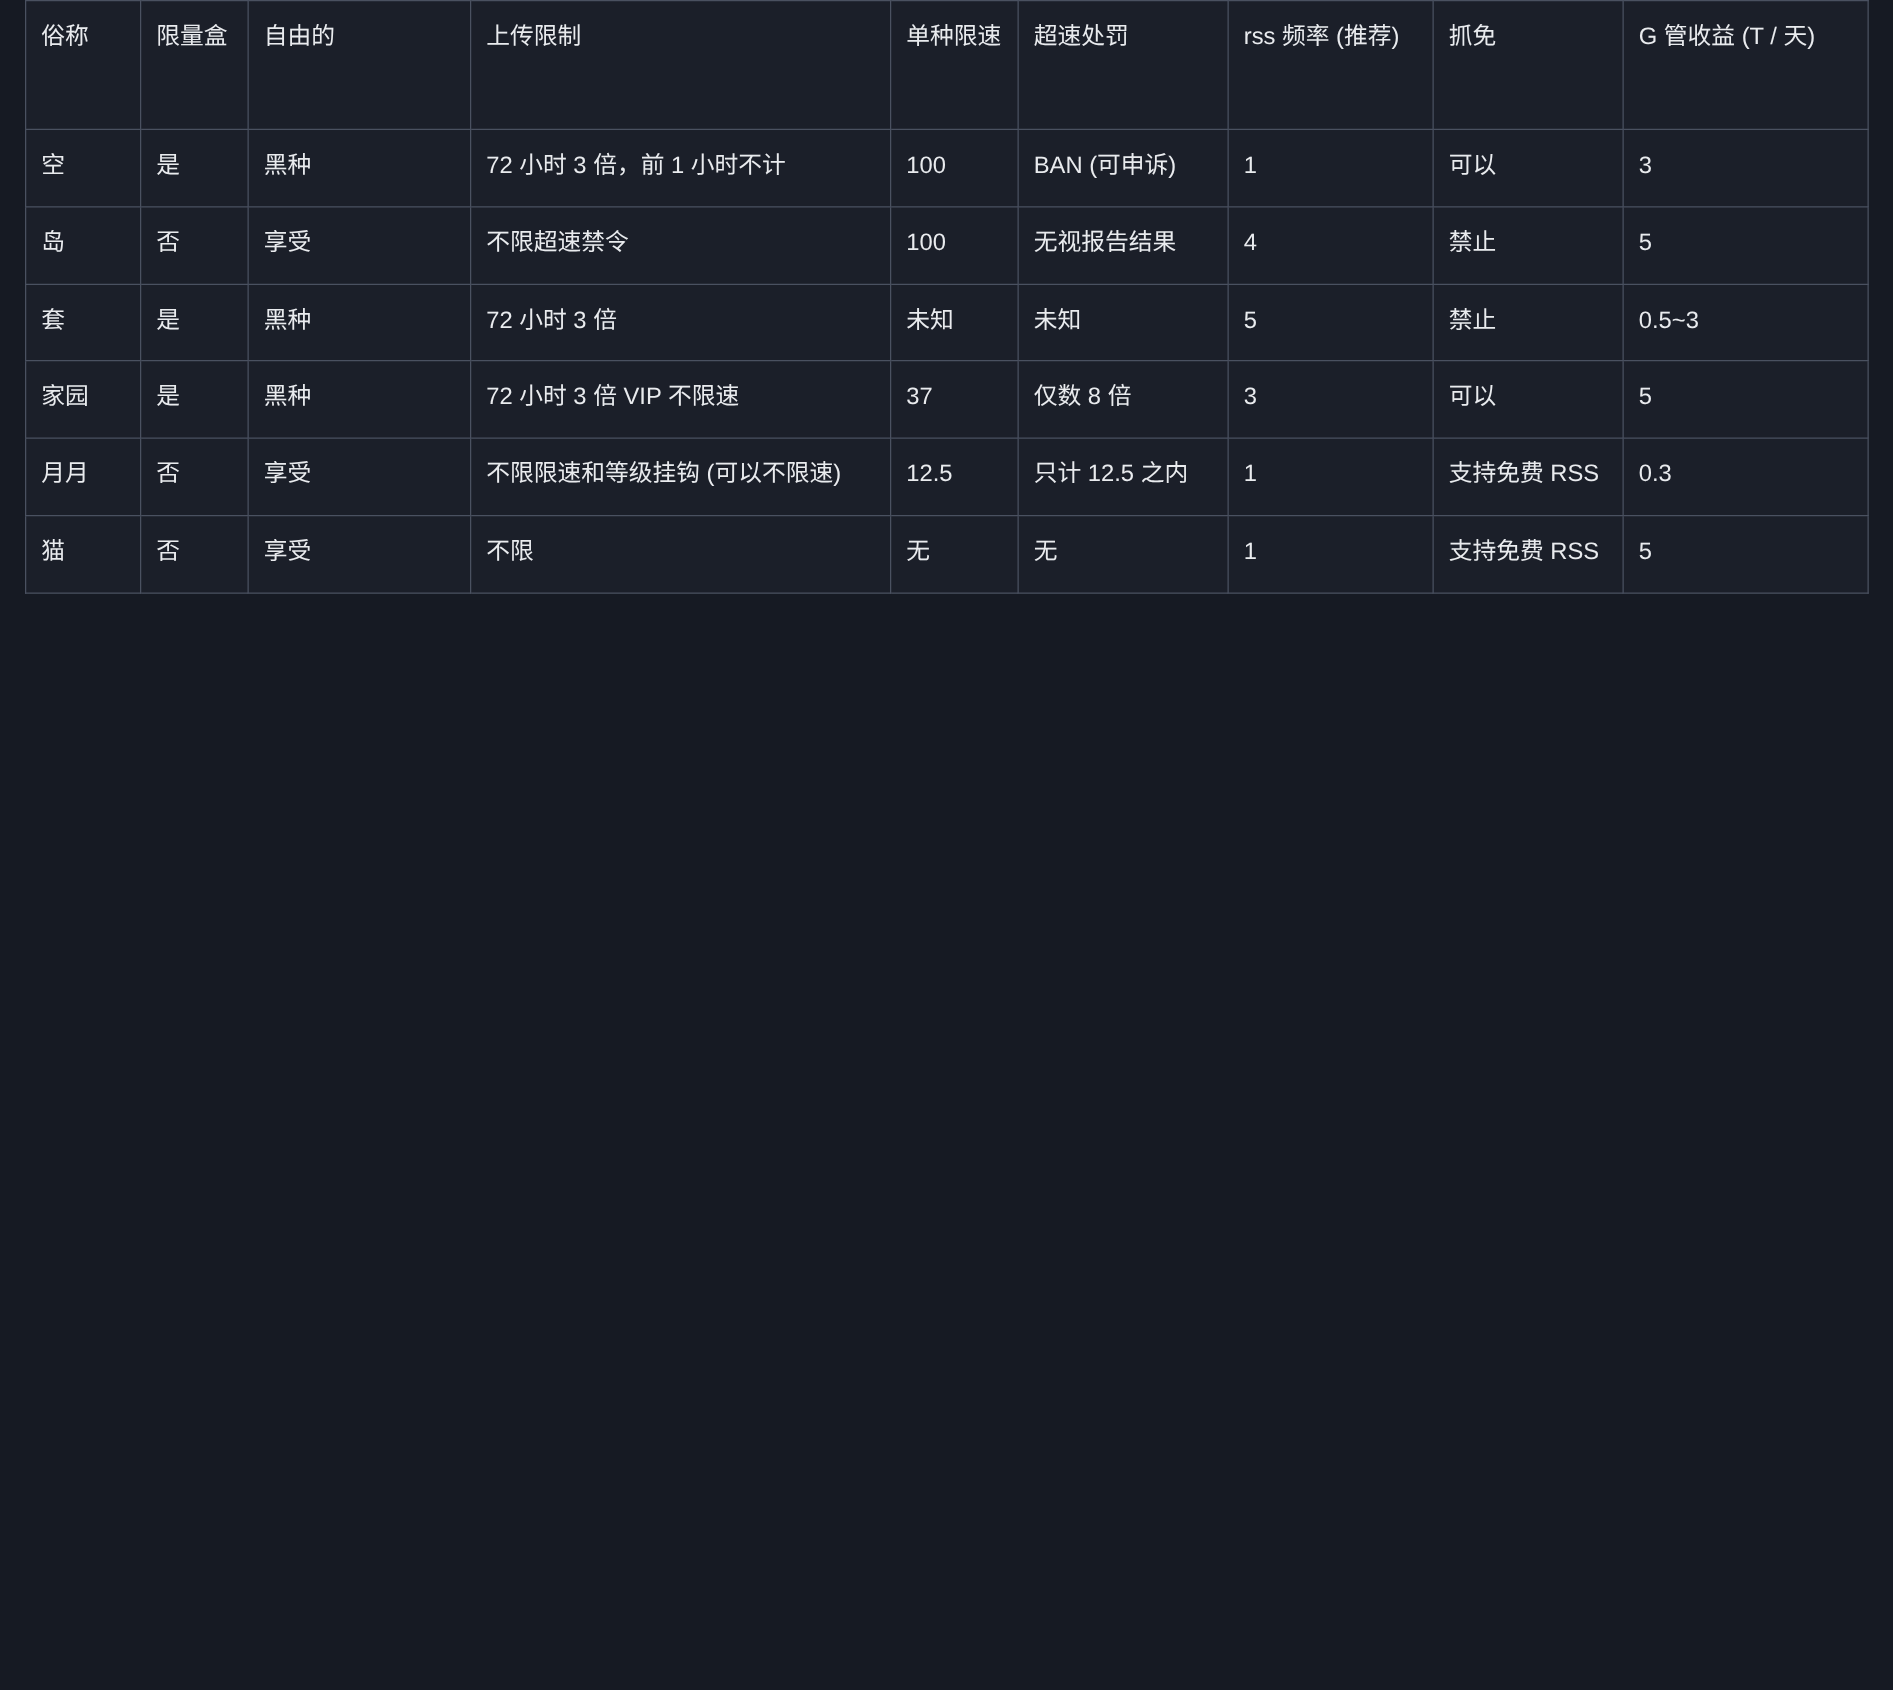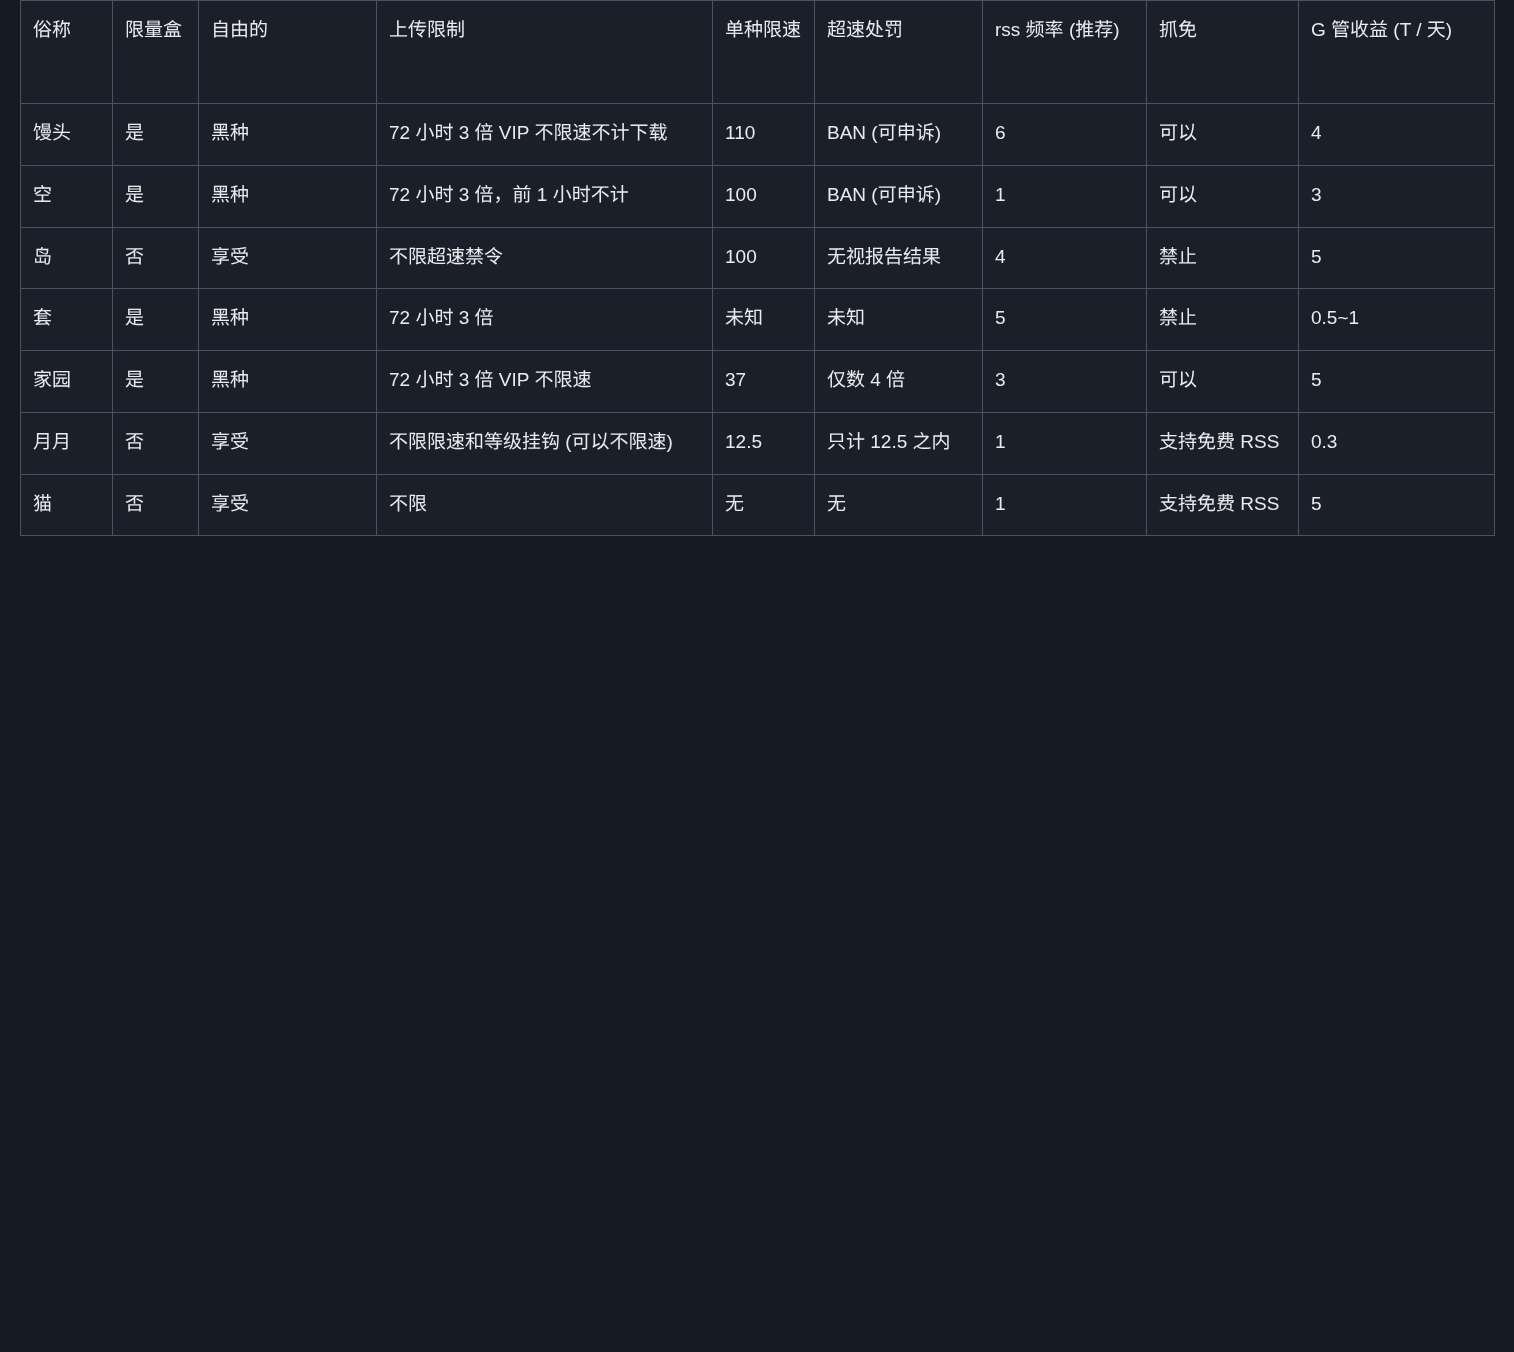--- a/index.html
+++ b/index.html
@@ -79,31 +79,20 @@
         <th>上传限制</th>
         <th>单种限速</th>
         <th>超速处罚</th>
         <th>rss 频率 (推荐)</th>
         <th>抓免</th>
         <th>G 管收益 (T / 天)</th>
       </tr>
     </thead>
     <tbody>
       <tr>
-        <td>馒头</td>
-        <td>是</td>
-        <td>黑种</td>
-        <td>72 小时 3 倍 VIP 不限速不计下载</td>
-        <td>110</td>
-        <td>BAN (可申诉)</td>
-        <td>6</td>
-        <td>可以</td>
-        <td>4</td>
-      </tr>
-      <tr>
         <td>空</td>
         <td>是</td>
         <td>黑种</td>
         <td>72 小时 3 倍，前 1 小时不计</td>
         <td>100</td>
         <td>BAN (可申诉)</td>
         <td>1</td>
         <td>可以</td>
         <td>3</td>
       </tr>
@@ -120,29 +109,29 @@
       </tr>
       <tr>
         <td>套</td>
         <td>是</td>
         <td>黑种</td>
         <td>72 小时 3 倍</td>
         <td>未知</td>
         <td>未知</td>
         <td>5</td>
         <td>禁止</td>
-        <td>0.5~1</td>
+        <td>0.5~3</td>
       </tr>
       <tr>
         <td>家园</td>
         <td>是</td>
         <td>黑种</td>
         <td>72 小时 3 倍 VIP 不限速</td>
         <td>37</td>
-        <td>仅数 4 倍</td>
+        <td>仅数 8 倍</td>
         <td>3</td>
         <td>可以</td>
         <td>5</td>
       </tr>
       <tr>
         <td>月月</td>
         <td>否</td>
         <td>享受</td>
         <td>不限限速和等级挂钩 (可以不限速)</td>
         <td>12.5</td>

